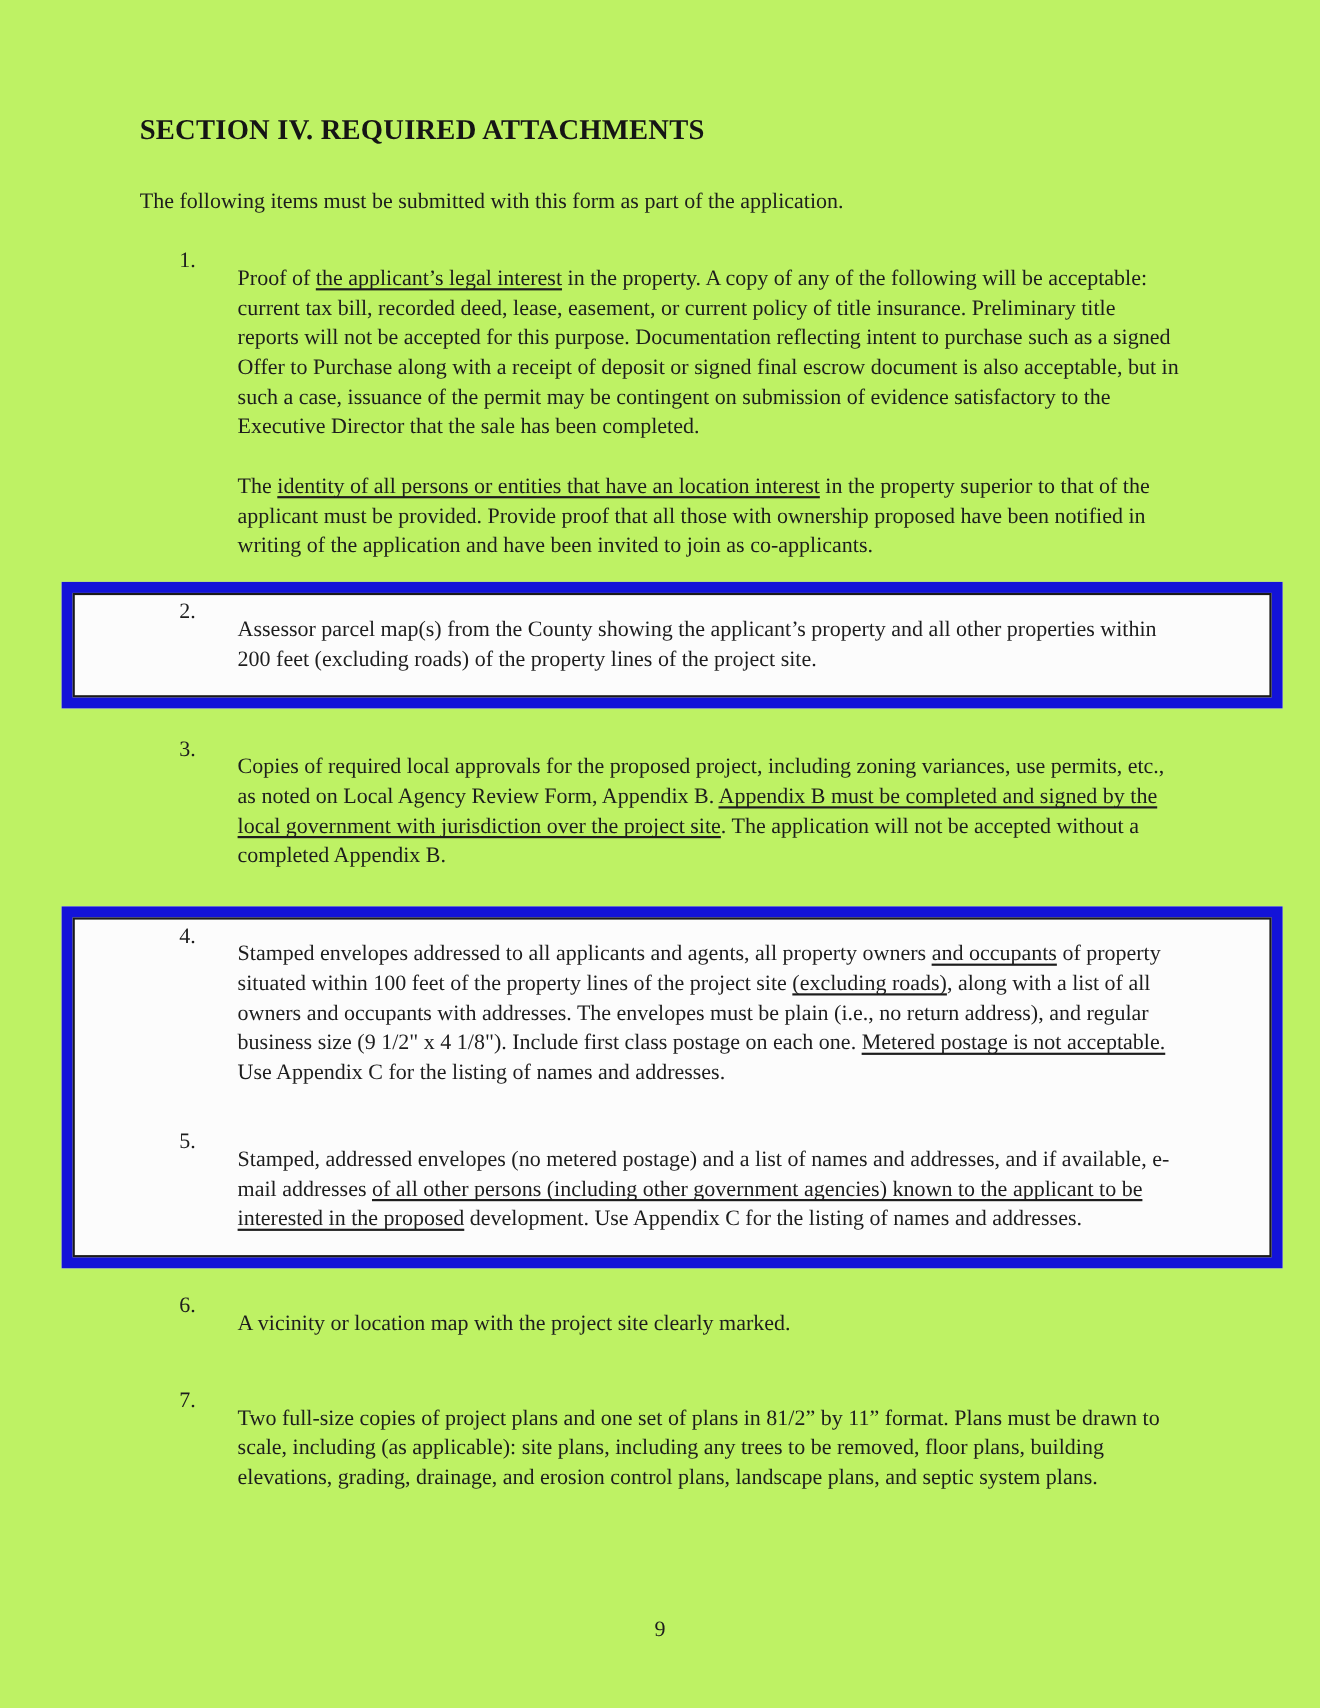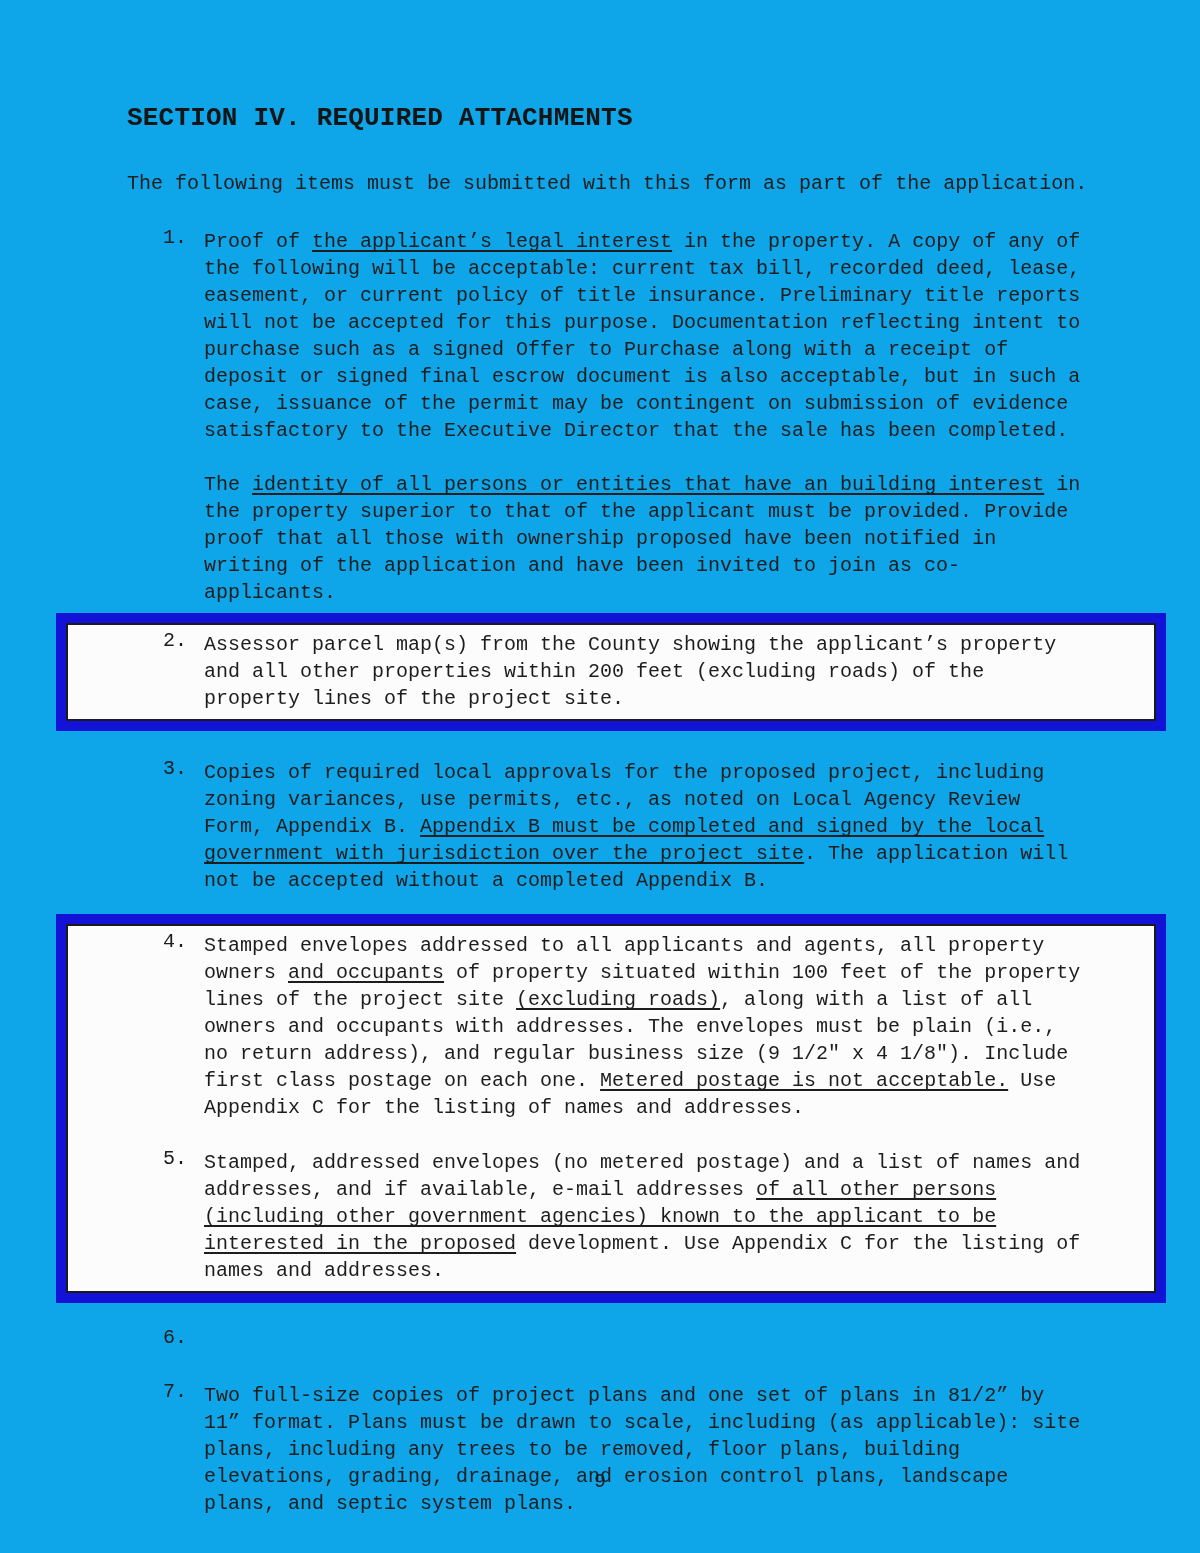--- a/index.html
+++ b/index.html
@@ -4,23 +4,23 @@
 <style>
   html, body {
     margin: 0;
     padding: 0;
     background: #ffffff;
   }
   .page {
     position: relative;
     width: 1200px;
     height: 1553px;
-    background: #0ea5e9;
+    background: #bef264;
     color: #1d1d1d;
-    font-family: Liberation Mono, monospace;
+    font-family: Liberation Serif, serif;
     font-size: 20px;
     line-height: 27px;
     overflow: hidden;
     box-sizing: border-box;
   }
   .title {
     margin: 103px 0 0 127px;
     font-size: 26px;
     line-height: 30px;
     font-weight: bold;
@@ -42,21 +42,21 @@
     display: flex;
     padding-left: 163px;
   }
   .num {
     flex: none;
     width: 37px;
   }
   .txt {
     width: 890px;
   }
-  .para { margin: 4px; }
+  .para { margin: 16px; }
   .para + .para { margin-top: 27px; }
   .u {
     text-decoration: underline;
     text-decoration-thickness: 2px;
     text-underline-offset: 3px;
     text-decoration-skip-ink: none;
   }
   .box {
     margin-left: 56px;
     width: 1110px;
@@ -86,21 +86,21 @@
 <body>
 
 <div class="page">
   <h1 class="title">SECTION IV. REQUIRED ATTACHMENTS</h1>
   <p class="intro">The following items must be submitted with this form as part of the application.</p>
   <div class="blocks">
       <div class="item-row">
         <span class="num">1.</span>
         <div class="txt">
           <p class="para"><span>Proof of </span><span class="u">the applicant’s legal interest</span><span> in the property. A copy of any of the following will be acceptable: current tax bill, recorded deed, lease, easement, or current policy of title insurance. Preliminary title reports will not be accepted for this purpose. Documentation reflecting intent to purchase such as a signed Offer to Purchase along with a receipt of deposit or signed final escrow document is also acceptable, but in such a case, issuance of the permit may be contingent on submission of evidence satisfactory to the Executive Director that the sale has been completed.</span></p>
-          <p class="para"><span>The </span><span class="u">identity of all persons or entities that have an building interest</span><span> in the property superior to that of the applicant must be provided. Provide proof that all those with ownership proposed have been notified in writing of the application and have been invited to join as co-applicants.</span></p>
+          <p class="para"><span>The </span><span class="u">identity of all persons or entities that have an location interest</span><span> in the property superior to that of the applicant must be provided. Provide proof that all those with ownership proposed have been notified in writing of the application and have been invited to join as co-applicants.</span></p>
         </div>
       </div>
       <div class="box" style="border-color: rgb(19, 19, 216);">
         <div class="box-inner" style="border-color: rgb(26, 26, 26);">
           <div class="item-row">
             <span class="num">2.</span>
             <div class="txt">
               <p class="para"><span>Assessor parcel map(s) from the County showing the applicant’s property and all other properties within 200 feet (excluding roads) of the property lines of the project site.</span></p>
             </div>
           </div>
@@ -123,20 +123,23 @@
           <div class="item-row">
             <span class="num">5.</span>
             <div class="txt">
               <p class="para"><span>Stamped, addressed envelopes (no metered postage) and a list of names and addresses, and if available, e-mail addresses </span><span class="u">of all other persons (including other government agencies) known to the applicant to be interested in the proposed</span><span> development. Use Appendix C for the listing of names and addresses.</span></p>
             </div>
           </div>
         </div>
       </div>
       <div class="item-row">
         <span class="num">6.</span>
+        <div class="txt">
+          <p class="para"><span>A vicinity or location map with the project site clearly marked.</span></p>
+        </div>
       </div>
       <div class="item-row">
         <span class="num">7.</span>
         <div class="txt">
           <p class="para"><span>Two full-size copies of project plans and one set of plans in 81/2” by 11” format. Plans must be drawn to scale, including (as applicable): site plans, including any trees to be removed, floor plans, building elevations, grading, drainage, and erosion control plans, landscape plans, and septic system plans.</span></p>
         </div>
       </div>
     </div>
   <div class="page-number">9</div>
 </div>

